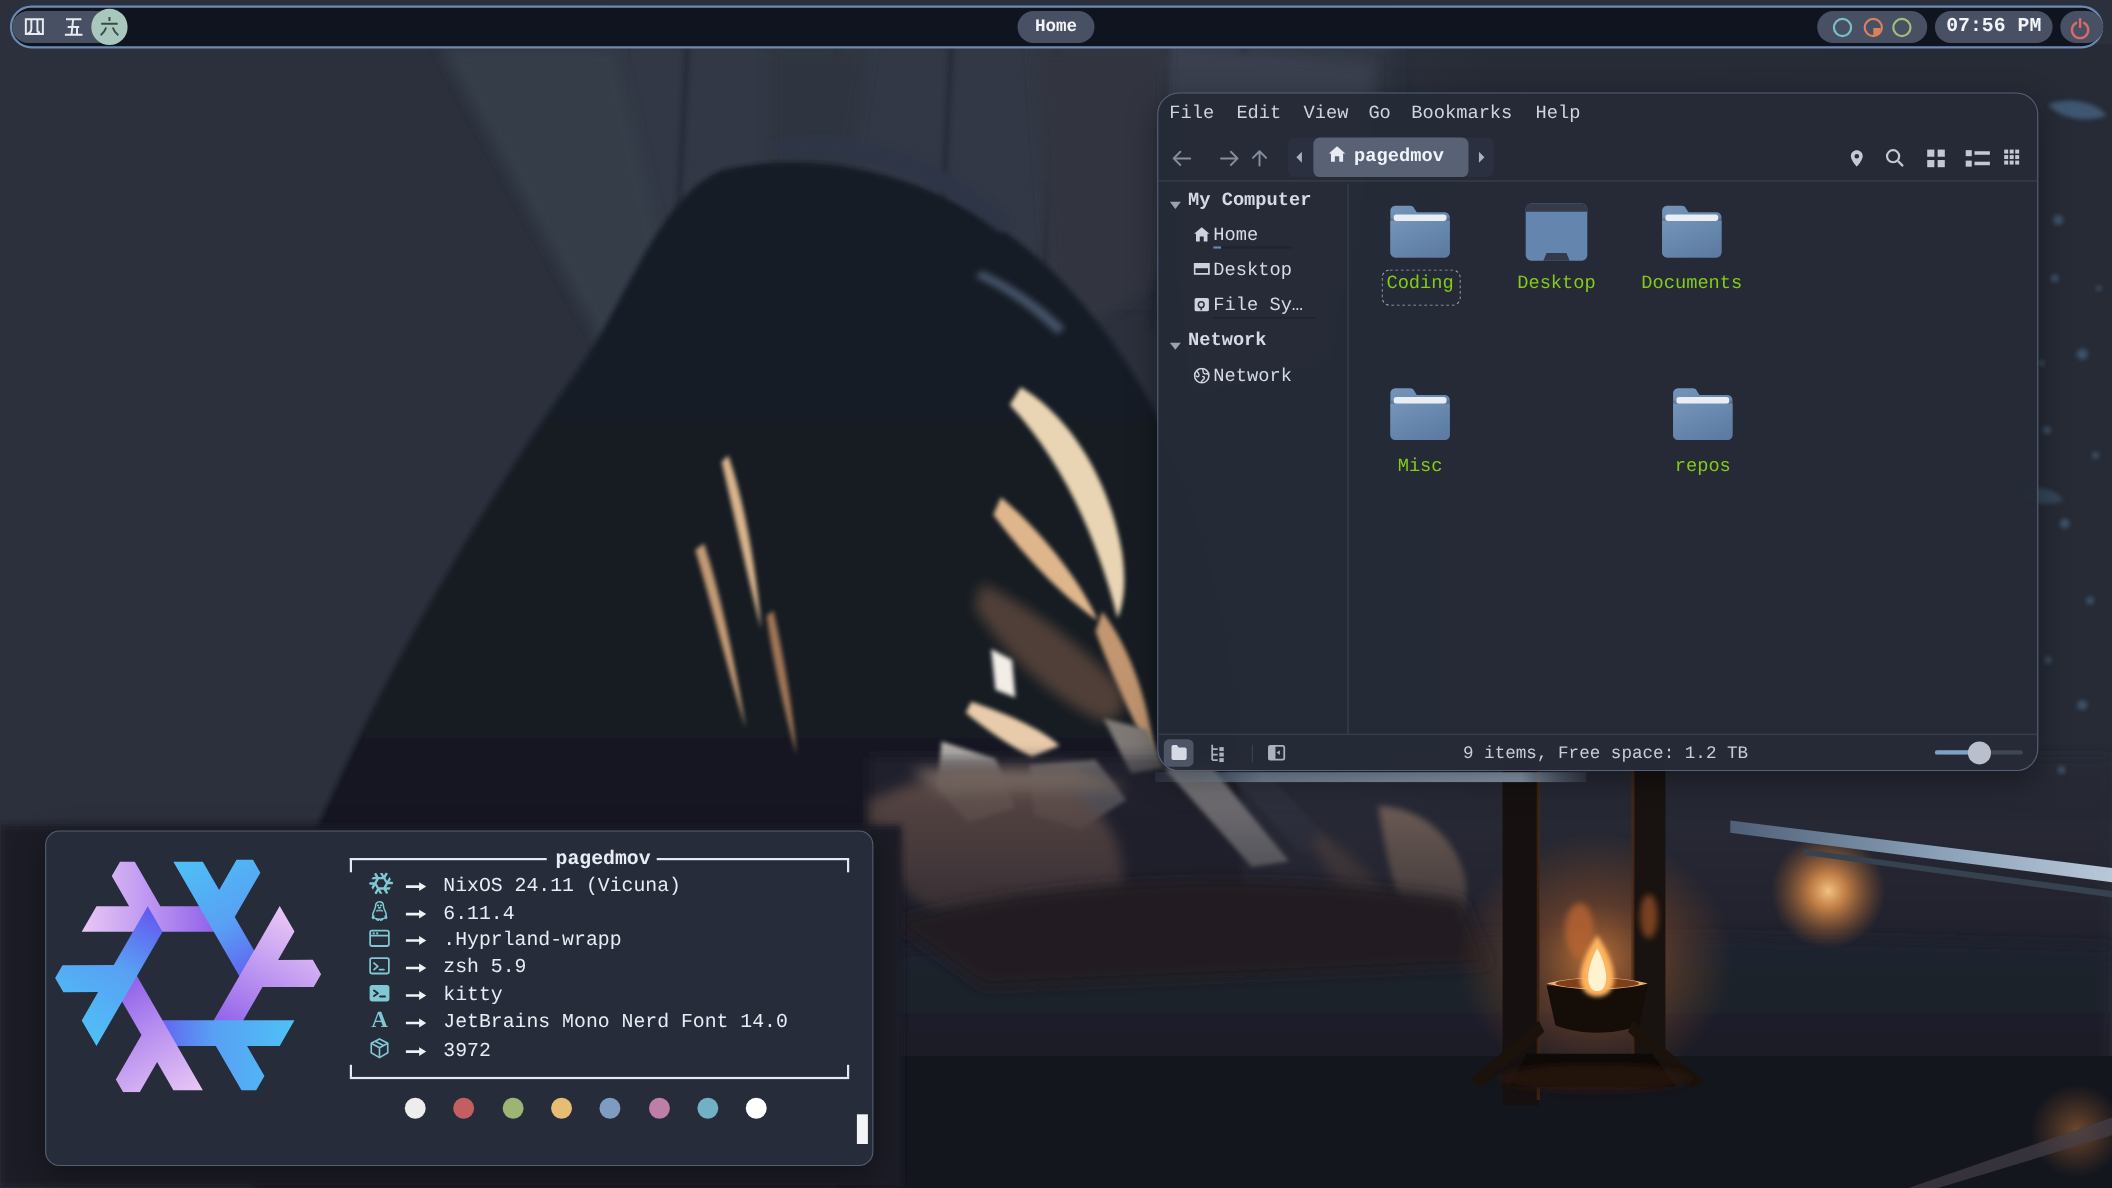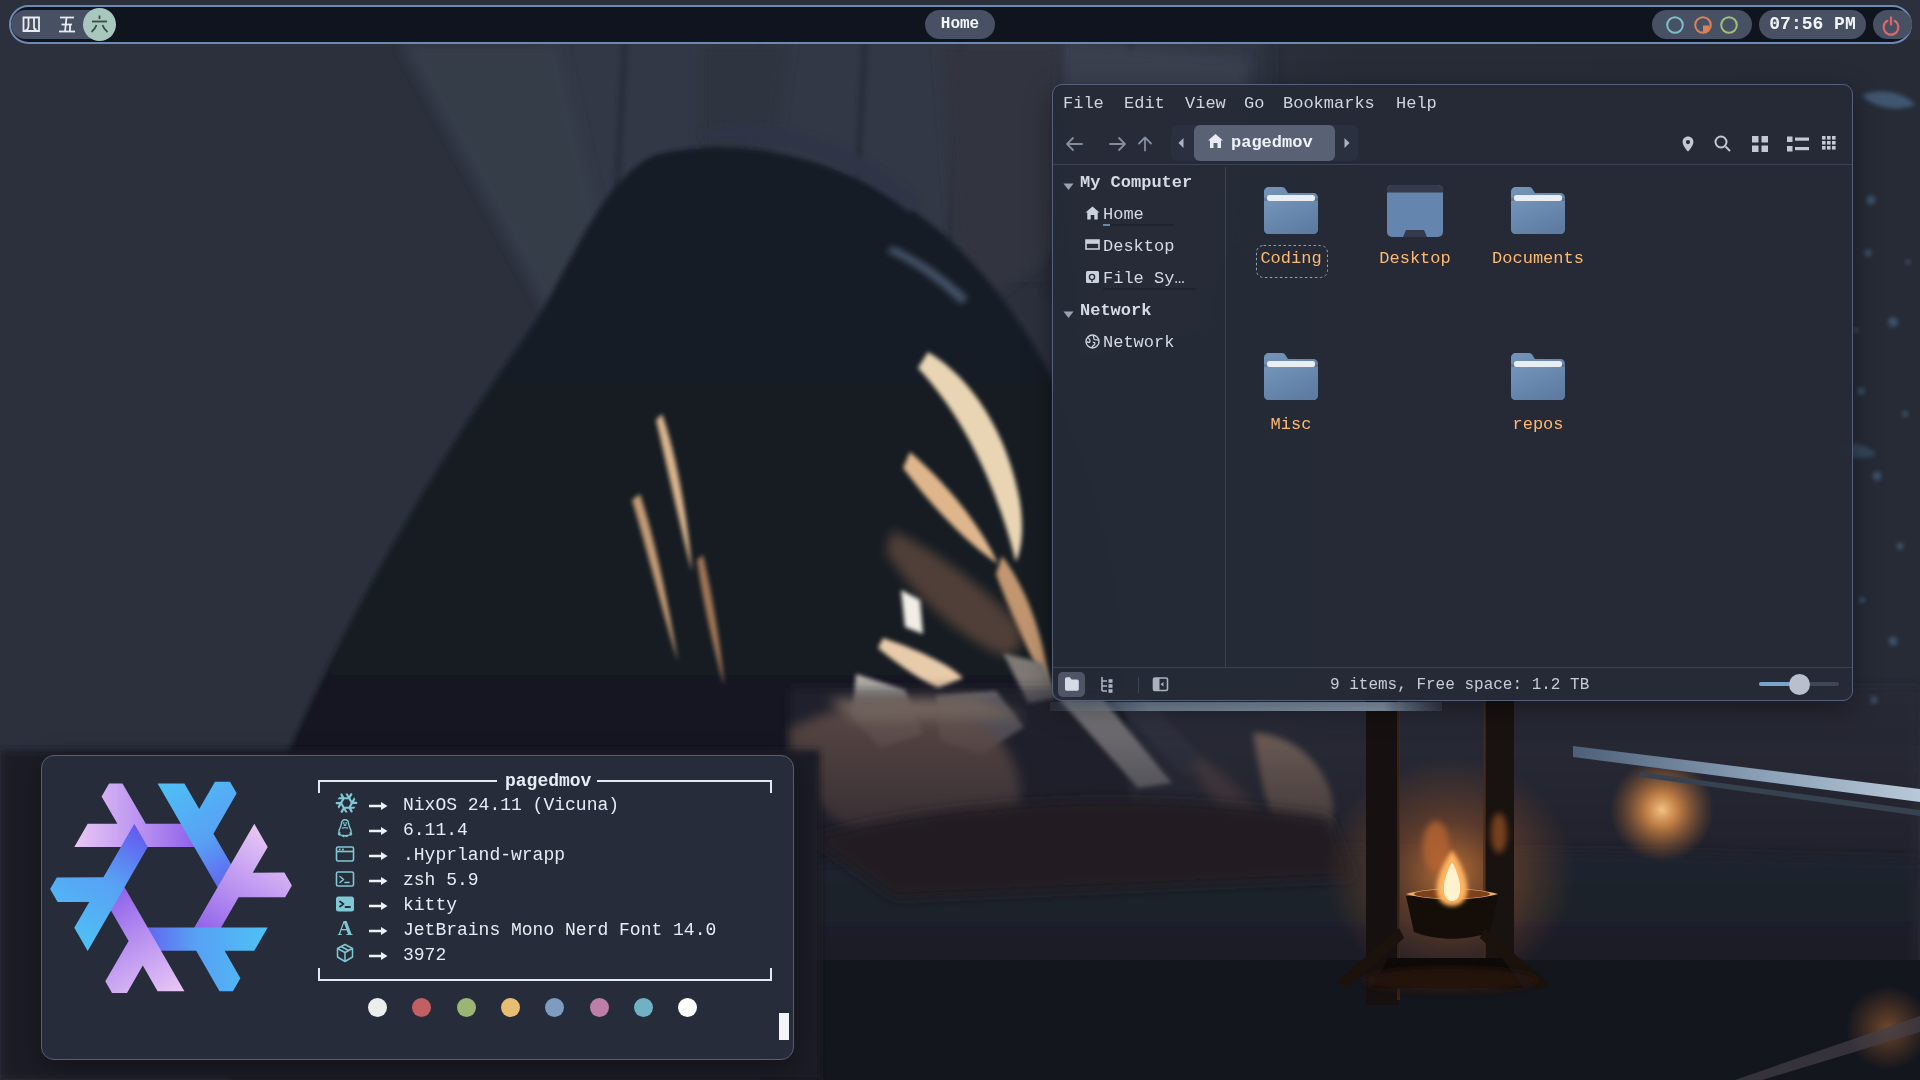--- a/index.html
+++ b/index.html
@@ -7,28 +7,28 @@
 
 #bar{position:absolute;left:9px;top:5px;width:1903px;height:39px;background:#10141f;border:2px solid #6d8ab2;border-radius:20px}
 #bar .pill{position:absolute;top:3px;height:29px;background:#485063;border-radius:15px}
 #wspill{left:0px;width:93px}
 #wsix{position:absolute;left:72px;top:1px;width:33px;height:33px;background:#a9c8bd;border-radius:50%}
 #homepill{left:914px;width:70px;text-align:center;color:#f2f4f8;font-weight:bold;font-size:16px;line-height:29px}
 #cirpill{left:1641px;width:100px}
 #clkpill{left:1748px;width:107px;text-align:center;color:#f2f4f8;font-weight:bold;font-size:18px;line-height:29px}
 #pwrpill{left:1862px;width:39px}
 
-#fm{position:absolute;left:1052px;top:84px;width:801px;height:617px;background:rgba(37,42,55,0.97);border:1px solid #55617a;border-radius:10px;color:#d5dae4;box-shadow:0 8px 28px rgba(0,0,0,0.38)}
+#fm{position:absolute;left:1052px;top:84px;width:801px;height:617px;background:rgba(37,42,55,0.97);border:1px solid #55617a;border-radius:20px;color:#d5dae4;box-shadow:0 8px 28px rgba(0,0,0,0.38)}
 #fm .menu{position:absolute;top:9px;font-size:17px;color:#ced4e0}
 #crumb{position:absolute;left:118px;top:40px;width:187px;height:36px;background:#2b3040;border-radius:6px}
 #crumbbtn{position:absolute;left:141px;top:40px;width:141px;height:36px;background:#596175;border-radius:6px;color:#f0f3f8;font-weight:bold;font-size:17px;line-height:36px;padding-left:13px}
 #fm .hline{position:absolute;left:0;width:799px;height:1px;background:#3b4252}
 #fm .vline{position:absolute;left:172px;top:82px;width:1px;height:500px;background:#3b4252}
 .side{position:absolute;font-size:17px;white-space:pre;color:#d5dae4}
-.cell{position:absolute;width:124px;text-align:center;font-size:17px;color:#fdba74;line-height:22px}
+.cell{position:absolute;width:124px;text-align:center;font-size:17px;color:#84cc16;line-height:22px}
 .cell svg{display:inline-block}
 #status{position:absolute;left:0;top:582px;width:799px;height:34px;border-top:1px solid #3b4252}
 .sbtn{position:absolute;width:27px;height:25px;border-radius:5px}
 
 #term{position:absolute;left:41px;top:755px;width:753px;height:305px;background:#272c3a;border:1px solid #555f73;border-radius:13px;color:#e8ecf4;font-size:18px;box-shadow:0 8px 28px rgba(0,0,0,0.35)}
 .frow{position:absolute;left:293px;height:25px;line-height:25px;white-space:pre}
 .frow svg{vertical-align:-3px}
 .boxline{position:absolute;background:#e5e9f2}
 .dot{position:absolute;top:242px;width:19px;height:19px;border-radius:50%}
 
@@ -340,21 +340,21 @@
               <stop offset="1" stop-color="#5e7ca1"></stop>
             </linearGradient>
           </defs>
 <path d="M2,8 C2,5 4,3 7,3 L20,3 C22,3 23,4 24,6 L26,9 L51,9 C54,9 56,11 56,14 L56,45 C56,48 54,50 51,50 L7,50 C4,50 2,48 2,45 Z" fill="url(#fg)"></path>
 <path d="M2,14 L56,14 L56,45 C56,48 54,50 51,50 L7,50 C4,50 2,48 2,45 Z" fill="#00000022"></path>
 <rect x="5" y="11" width="48" height="6" rx="2.5" fill="#e9edf4"></rect>
 <path d="M2,17 L56,17 L56,45 C56,48 54,50 51,50 L7,50 C4,50 2,48 2,45 Z" fill="url(#fg)"></path>
 </svg></div>
       <div style="margin-top:10px">Misc</div>
     </div>
-<div class="cell" style="left:423px;top:265px">
+<div class="cell" style="left:433px;top:265px">
       <div style="height:54px"><svg width="58" height="52" viewBox="0 0 58 52">
 <defs>
             <linearGradient id="fg" x1="0" y1="0" x2="0.7" y2="1">
               <stop offset="0" stop-color="#7494ba"></stop>
               <stop offset="1" stop-color="#5e7ca1"></stop>
             </linearGradient>
           </defs>
 <path d="M2,8 C2,5 4,3 7,3 L20,3 C22,3 23,4 24,6 L26,9 L51,9 C54,9 56,11 56,14 L56,45 C56,48 54,50 51,50 L7,50 C4,50 2,48 2,45 Z" fill="url(#fg)"></path>
 <path d="M2,14 L56,14 L56,45 C56,48 54,50 51,50 L7,50 C4,50 2,48 2,45 Z" fill="#00000022"></path>
 <rect x="5" y="11" width="48" height="6" rx="2.5" fill="#e9edf4"></rect>

